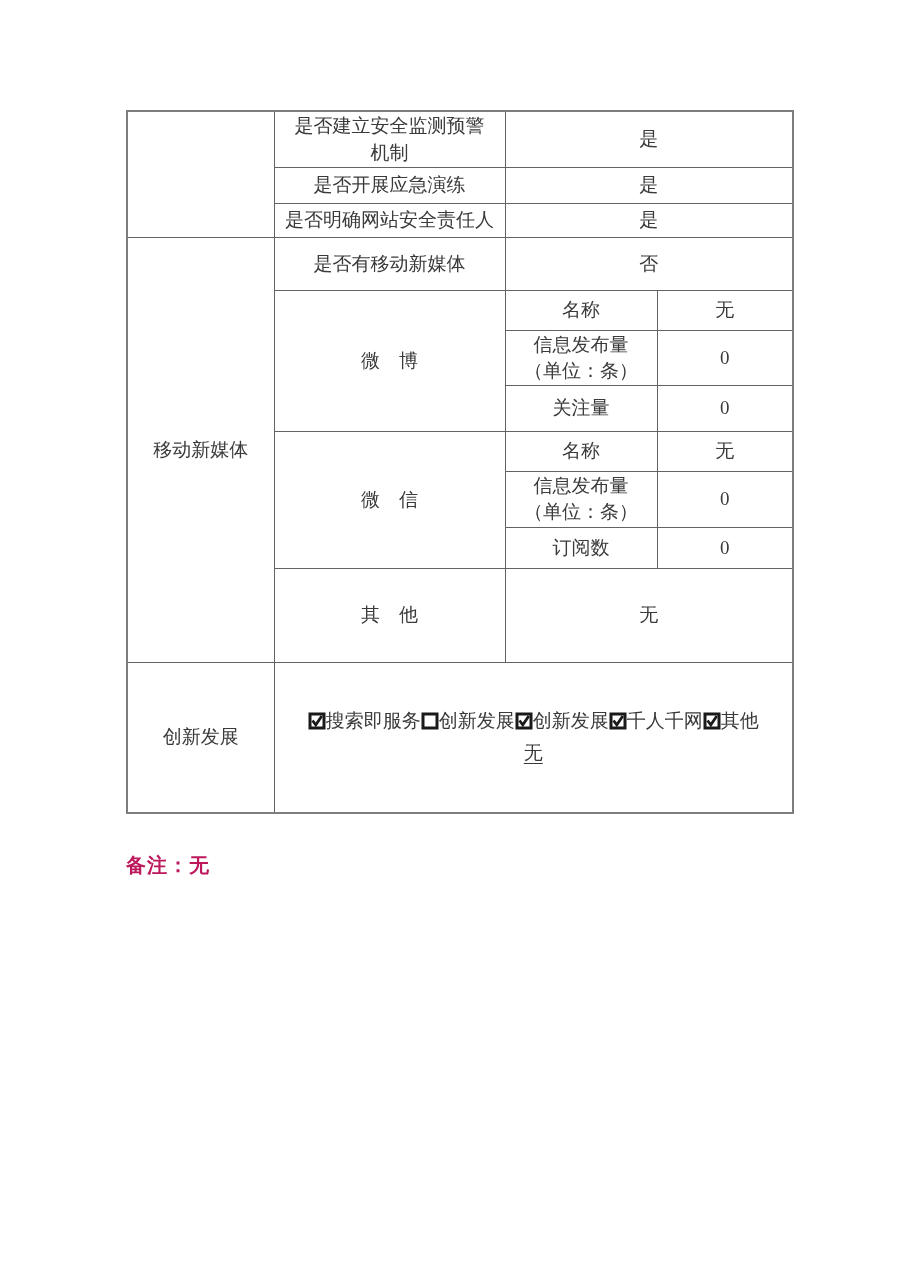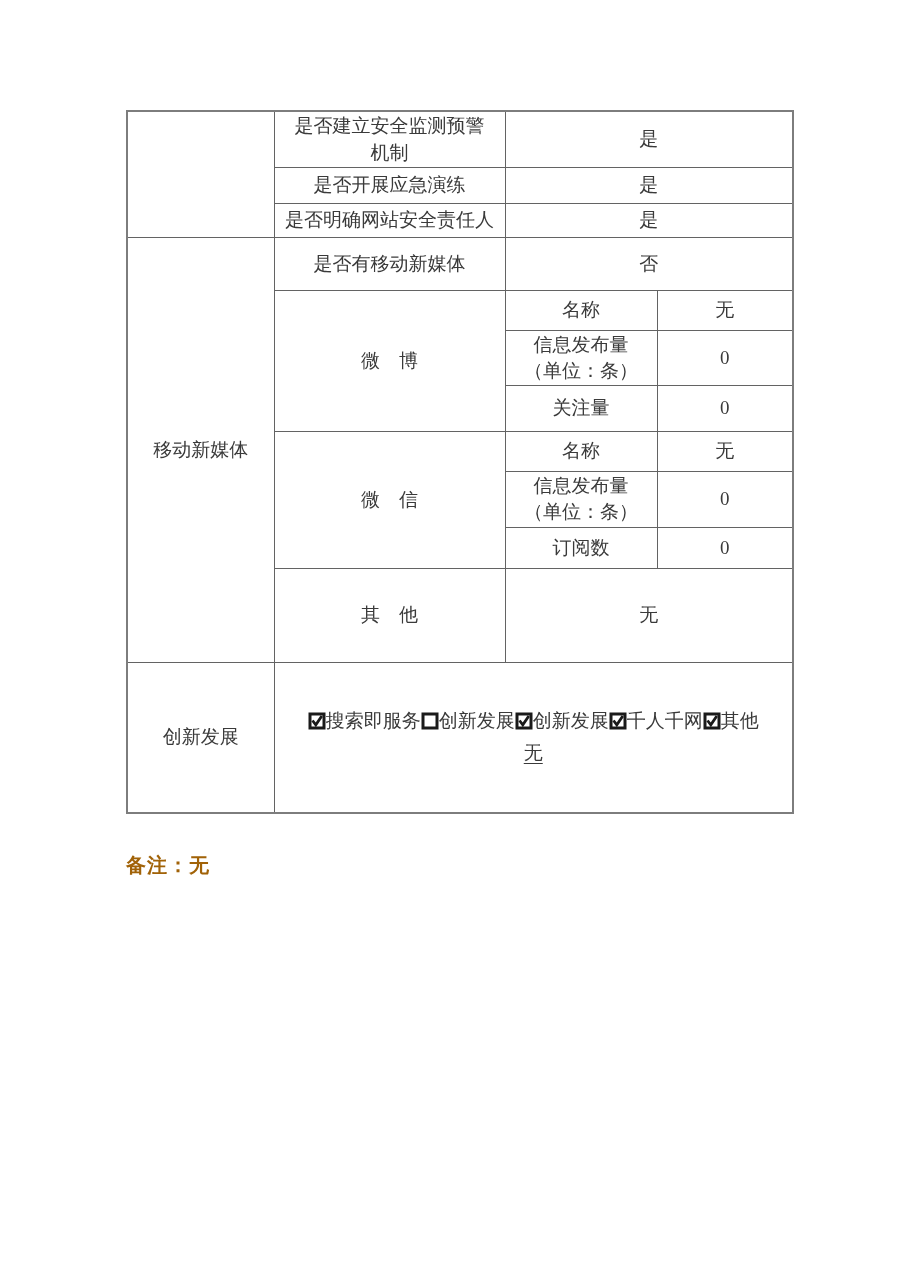--- a/index.html
+++ b/index.html
@@ -45,21 +45,21 @@
   .cb-item.checked .check { visibility: visible; }
   .cb-other-value {
     text-decoration: underline;
     text-underline-offset: 4px;
   }
   .remark {
     position: absolute;
     left: 126px; top: 852px;
     font-size: 20px;
     font-weight: bold;
-    color: #a16207;
+    color: #be185d;
     letter-spacing: 1px;
   }
   .page-number {
     position: absolute;
     left: 0; top: 1181px;
     width: 900px;
     text-align: center;
     font-size: 21px;
     color: #2e2e2e;
   }

